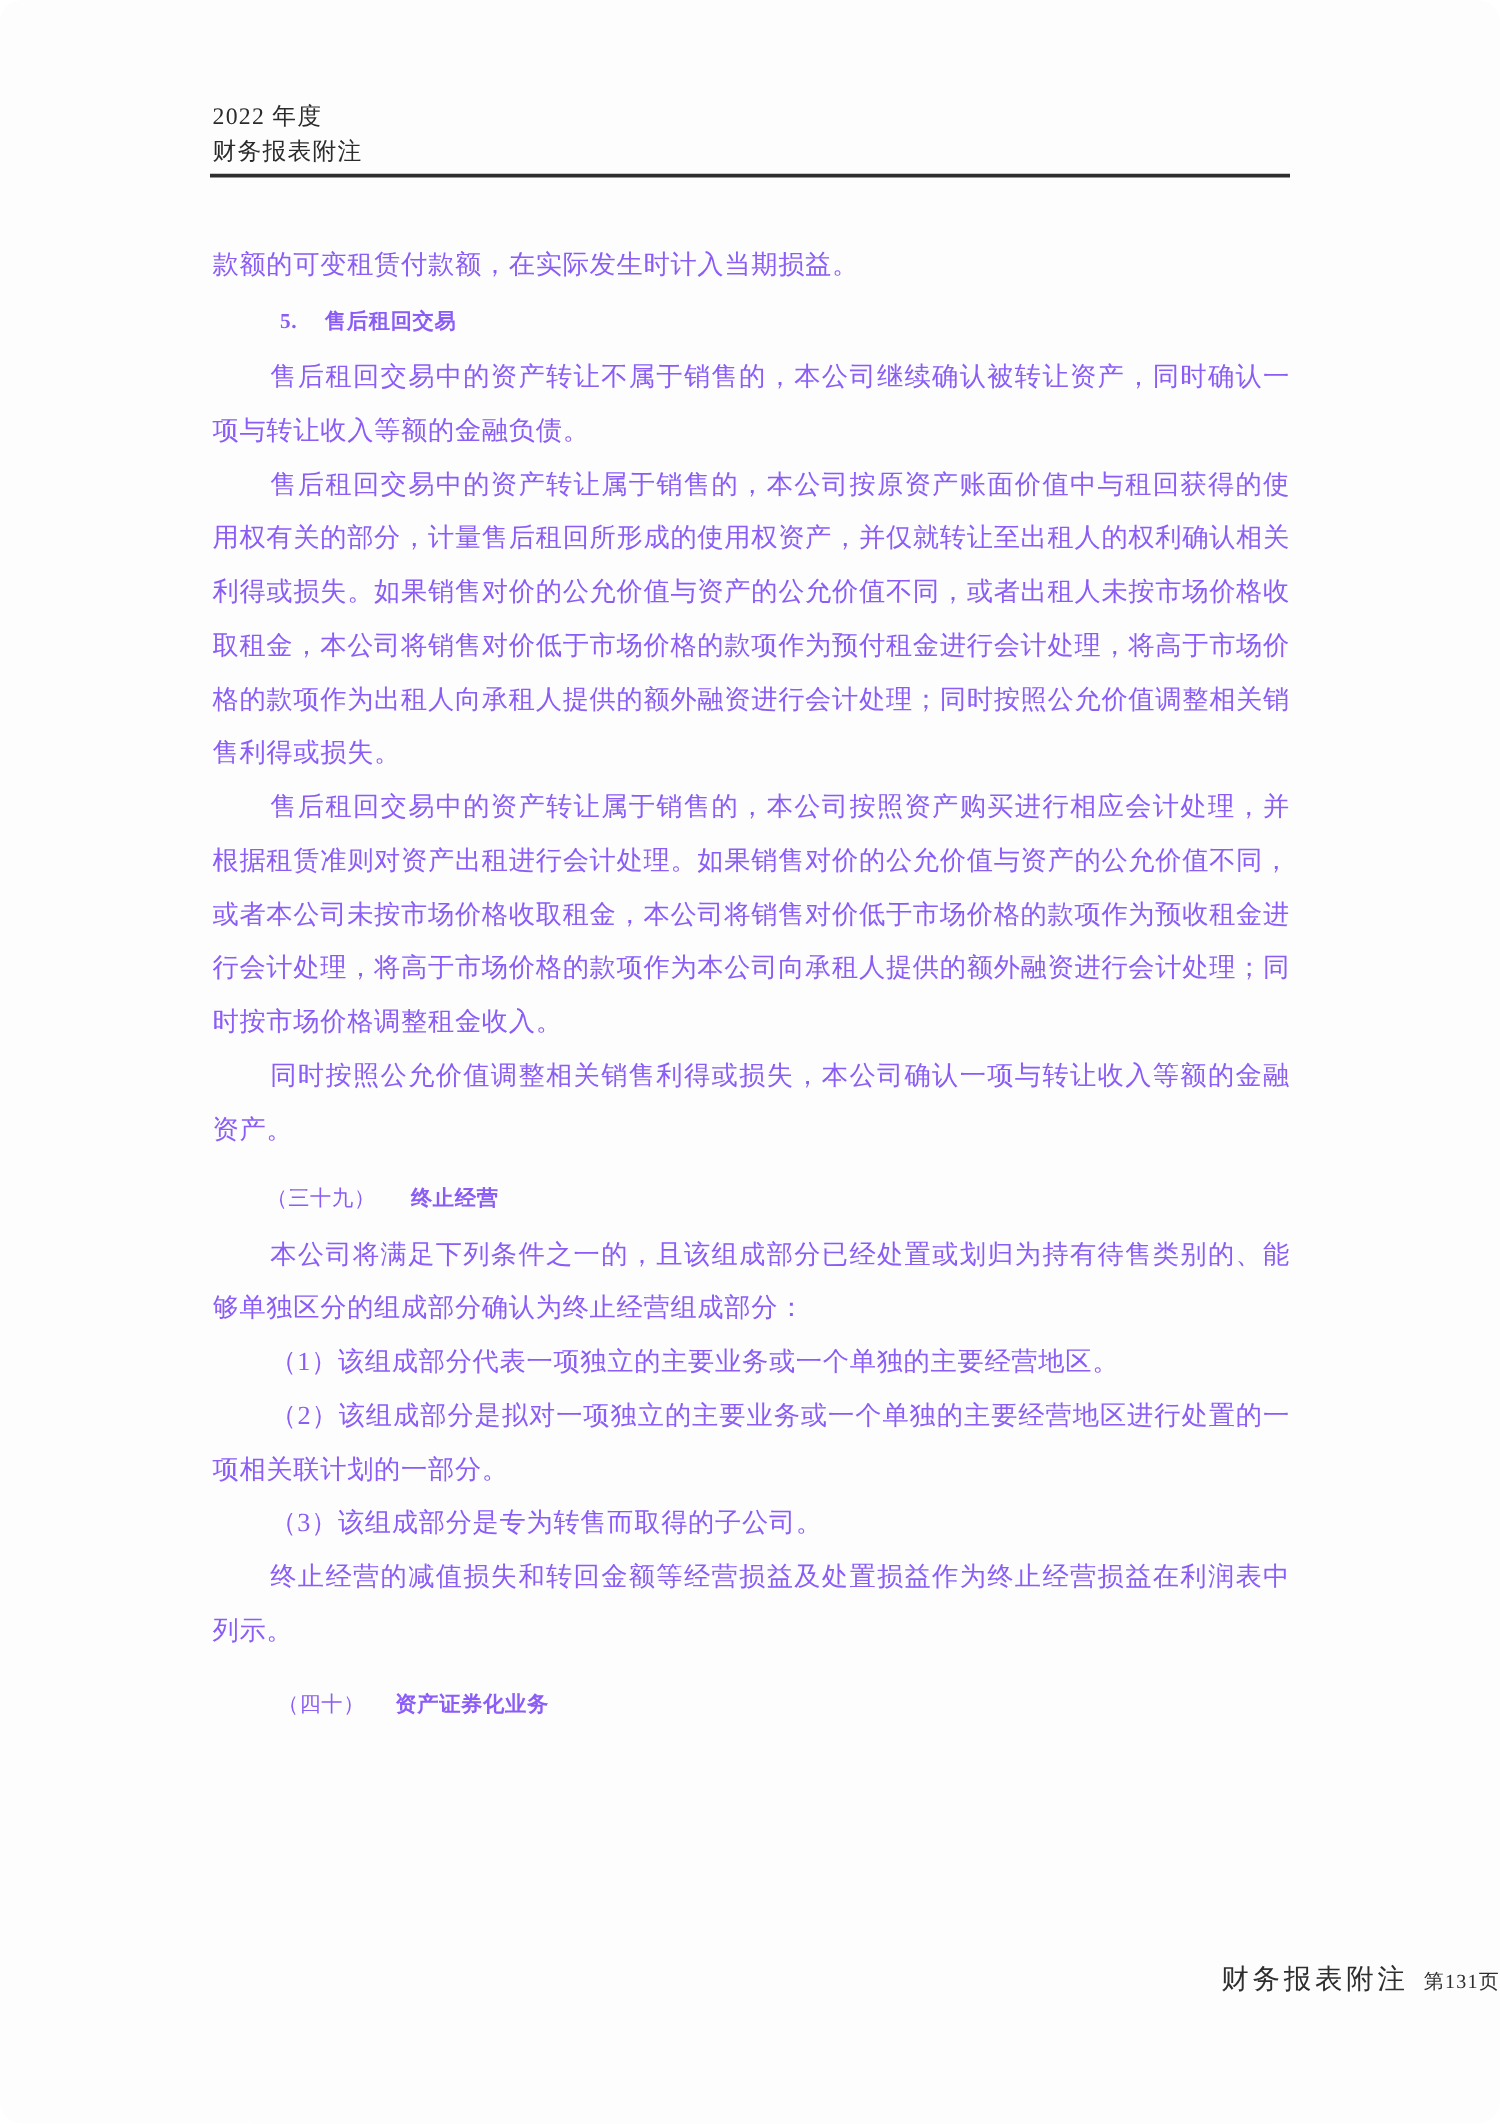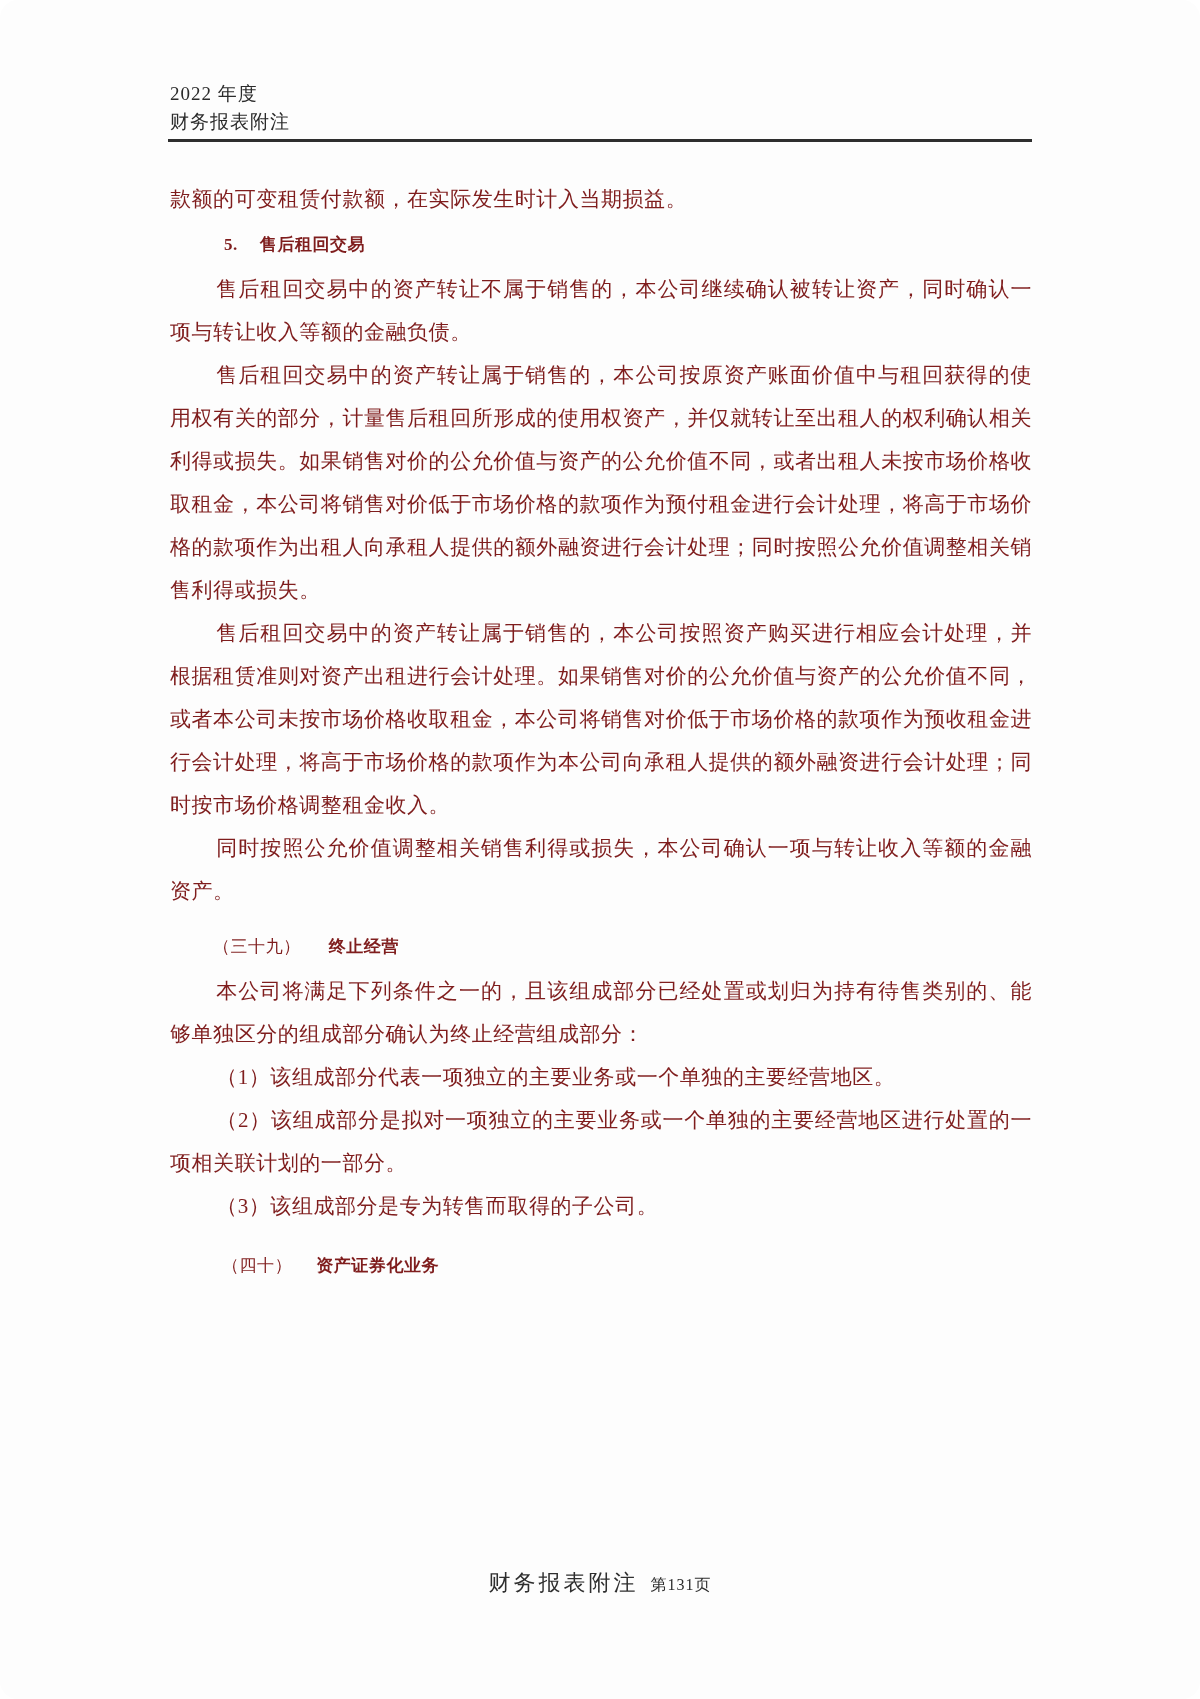--- a/index.html
+++ b/index.html
@@ -32,27 +32,27 @@
     top: 139px;
     width: 864px;
     height: 3px;
     background: #2e2e2e;
   }
 
   
   .doc {
     position: absolute;
     left: 170px;
-    top: 178px;
+    top: 190px;
     width: 862px;
     font-size: 21px;
     line-height: 43px;
     letter-spacing: 0.55px;
     text-align: justify;
-    color: #7f1d1d;
+    color: #8b5cf6;
   }
   .doc p { margin: 0; }
   .ind { text-indent: 2.2em; }
 
   .hsec {
     font-size: 17px;
     font-weight: bold;
     margin: 2px 0;
     line-height: 43px;
     text-align: left;
@@ -68,21 +68,21 @@
     margin-left: 75px !important;
     text-indent: 2.2em;
   }
 
   
   .ftr {
     position: absolute;
     left: 0;
     top: 1568px;
     width: 1200px;
-    text-align: center;
+    text-align: right;
     color: #2e2e2e;
     white-space: nowrap;
   }
   .ftr .ftr-title { font-size: 22px; letter-spacing: 3px; }
   .ftr .ftr-page  { font-size: 16px; letter-spacing: 1px; margin-left: 12px; }
 </style>
 </head>
 <body>
 
 <div class="page">
@@ -107,20 +107,21 @@
     <p class="ind">同时按照公允价值调整相关销售利得或损失，本公司确认一项与转让收入等额的金融资产。</p>
 
     <div class="hsec h-39">
       <span class="sec-num">（三十九）</span><span>终止经营</span>
     </div>
 
     <p class="ind">本公司将满足下列条件之一的，且该组成部分已经处置或划归为持有待售类别的、能够单独区分的组成部分确认为终止经营组成部分：</p>
     <p class="ind">（1）该组成部分代表一项独立的主要业务或一个单独的主要经营地区。</p>
     <p class="ind">（2）该组成部分是拟对一项独立的主要业务或一个单独的主要经营地区进行处置的一项相关联计划的一部分。</p>
     <p class="ind">（3）该组成部分是专为转售而取得的子公司。</p>
+    <p class="ind">终止经营的减值损失和转回金额等经营损益及处置损益作为终止经营损益在利润表中列示。</p>
 
     <div class="hsec h-40">
       <span class="sec-num">（四十）</span><span>资产证券化业务</span>
     </div>
 
 
   </div>
 
   <div class="ftr">
     <span class="ftr-title">财务报表附注</span><span class="ftr-page">第131页</span>

